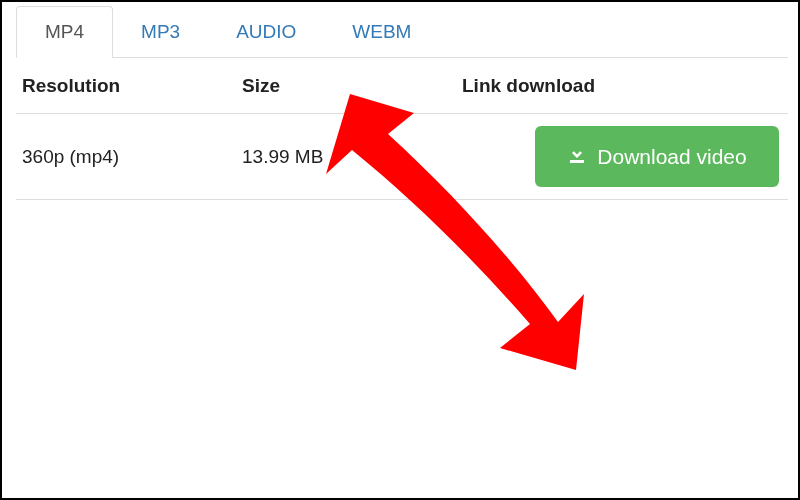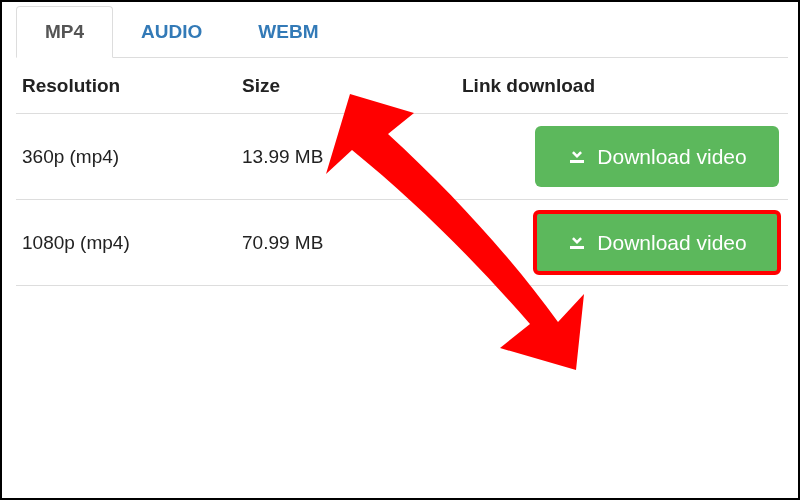--- a/index.html
+++ b/index.html
@@ -2,21 +2,21 @@
 <html><head>
 <meta charset="utf-8">
 <style>
   * { box-sizing: border-box; margin: 0; padding: 0; }
   html, body { width: 800px; height: 500px; font-family: Arial, Helvetica, sans-serif; background: #fff; color: #222; }
   .frame { width: 800px; height: 500px; border: 2px solid #000; position: relative; overflow: hidden; }
   .inner { padding: 4px 10px 0 14px; }
   .creator-line { font-size: 20px; padding: 6px 0 10px 0; color: #555; }
   .creator-line b { color: #222; font-weight: bold; }
   .tabs { display: flex; align-items: flex-end; border-bottom: 1px solid #ddd; }
-  .tab { padding: 14px 28px; font-size: 19px; font-weight: bold; color: #337ab7; cursor: pointer; }
+  .tab { padding: 14px 28px; font-size: 19px; font-weight: normal; color: #337ab7; cursor: pointer; }
   .tab.active { color: #555; border: 1px solid #ddd; border-bottom: 1px solid #fff; border-top-left-radius: 4px; border-top-right-radius: 4px; margin-bottom: -1px; background: #fff; }
   table { width: 100%; border-collapse: collapse; margin-top: -1px; }
   th { text-align: left; font-size: 19px; font-weight: bold; padding: 18px 12px 16px 6px; border-bottom: 1px solid #ddd; color: #222; }
   th.linkcol { padding-right: 60px; }
   td { font-size: 19px; padding: 0 6px; height: 86px; border-bottom: 1px solid #ddd; color: #222; vertical-align: middle; margin-top: 40px; }
   td.linkcell { text-align: right; padding-right: 9px; }
   .dl-btn { display: inline-flex; align-items: center; justify-content: center; gap: 10px; background: #5cb85c; color: #fff; font-size: 21px; padding: 18px 26px; border-radius: 6px; min-width: 244px; border: none; cursor: pointer; }
   .dl-btn.highlight { outline: 4px solid #ff0000; outline-offset: -2px; border-radius: 4px; }
   .dl-icon { display: inline-block; }
   .arrow-wrap { position: absolute; left: 284px; top: 92px; pointer-events: none; }
@@ -24,20 +24,21 @@
   col.c2 { width: 220px; }
   col.c3 { }
 </style>
 </head>
 <body>
 <div class="frame">
   <div class="inner">
 
     <div class="tabs">
       <div class="tab active">MP4</div>
+      <div class="tab">MP3</div>
       <div class="tab">AUDIO</div>
       <div class="tab">WEBM</div>
     </div>
 
     <table>
       <colgroup>
           <col class="c1">
           <col class="c2">
           <col class="c3">
         </colgroup>
@@ -57,35 +58,20 @@
               <span class="dl-icon">
                 <svg width="20" height="20" viewBox="0 0 20 20">
                     <path fill="#fff" d="M10 0v10.5l-3.2-3.2L5 9l5 5 5-5-1.8-1.7L10 10.5V0z"></path>
                     <rect fill="#fff" x="3" y="16" width="14" height="3"></rect>
                   </svg>
               </span>
               <span>Download video</span>
             </button>
           </td>
         </tr>
-        <tr>
-          <td>1080p (mp4)</td>
-          <td>70.99 MB</td>
-          <td class="linkcell">
-            <button class="dl-btn highlight">
-              <span class="dl-icon">
-                <svg width="20" height="20" viewBox="0 0 20 20">
-                    <path fill="#fff" d="M10 0v10.5l-3.2-3.2L5 9l5 5 5-5-1.8-1.7L10 10.5V0z"></path>
-                    <rect fill="#fff" x="3" y="16" width="14" height="3"></rect>
-                  </svg>
-              </span>
-              <span>Download video</span>
-            </button>
-          </td>
-        </tr>
       </tbody>
     </table>
   </div>
 
   <div class="arrow-wrap">
     <svg width="320" height="280" viewBox="0 0 320 280">
       <path fill="#ff0000" d="M64 0 L128 19 L102 40 C172 104 230 170 272 228 L298 200 L290 276 L214 254 L244 230 C190 168 130 108 66 56 L40 80 Z"></path>
     </svg>
   </div>
 </div>

